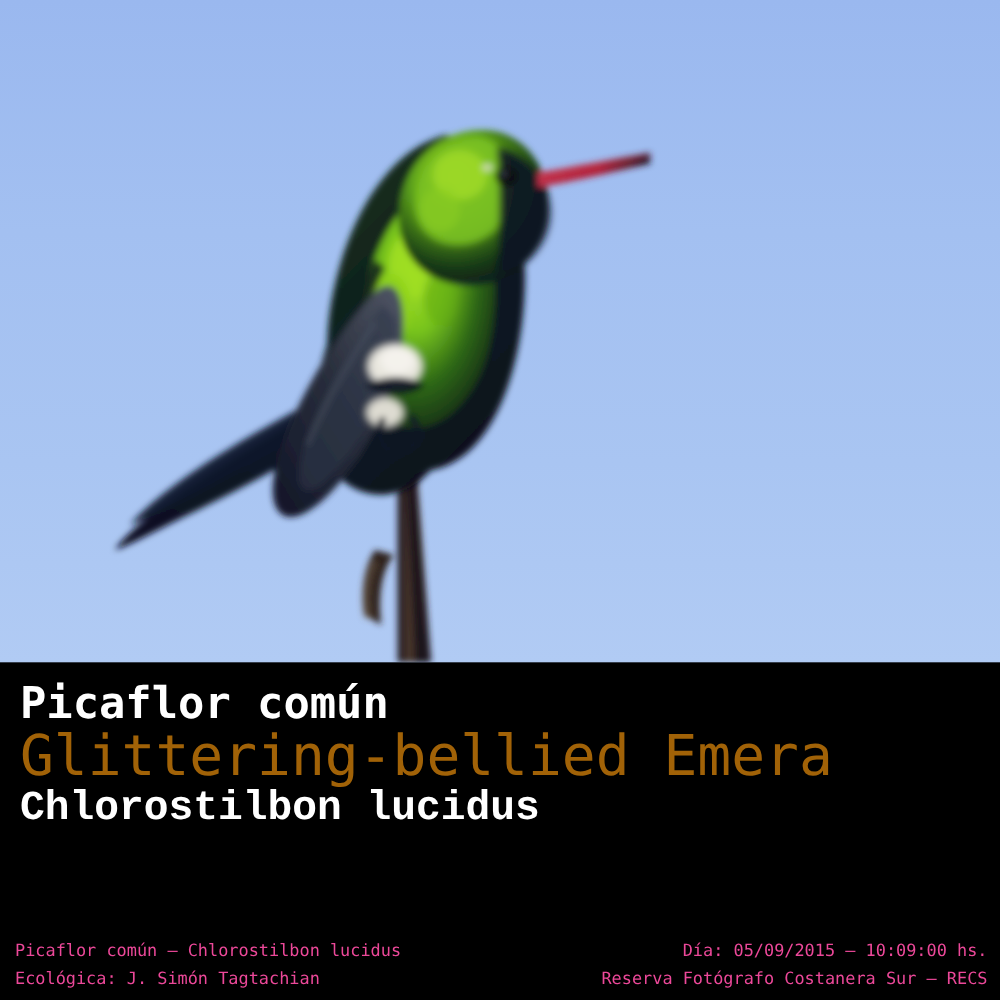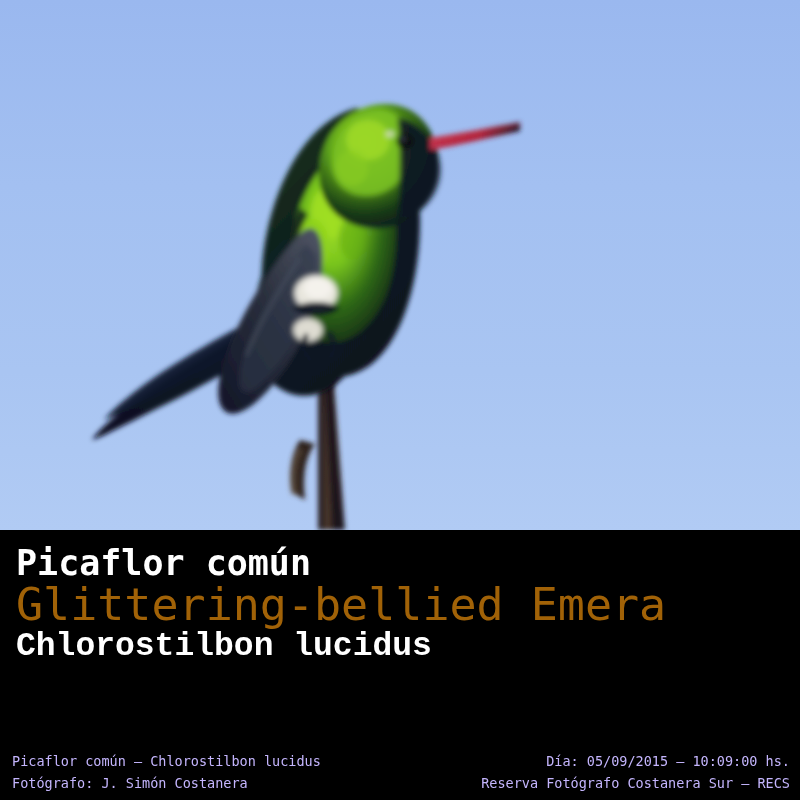--- a/index.html
+++ b/index.html
@@ -79,21 +79,21 @@
     font-family: Liberation Mono, monospace;
   }
 
   
   #footer {
     position: absolute;
     left: 0;
     top: 742px;
     width: 800px;
     height: 58px;
-    color: #c4b5fd;
+    color: #ec4899;
     font-size: 13.5px;
   }
   .foot-left {
     position: absolute;
     left: 12px;
     top: 8px;
     line-height: 22px;
     white-space: nowrap;
   }
   .foot-right {
@@ -305,21 +305,21 @@
       <div class="line-common">Picaflor común</div>
       <div class="line-english">Glittering-bellied Emera</div>
       <div class="line-scientific">Chlorostilbon lucidus</div>
     </div>
 
   </div>
 
   <div id="footer">
     <div class="foot-left">
       <span class="foot-line">Picaflor común — Chlorostilbon lucidus</span>
-      <span class="foot-line">Fotógrafo: J. Simón Costanera</span>
+      <span class="foot-line">Ecológica: J. Simón Tagtachian</span>
     </div>
     <div class="foot-right">
       <span class="foot-line">Día: 05/09/2015 — 10:09:00 hs.</span>
       <span class="foot-line">Reserva Fotógrafo Costanera Sur — RECS</span>
     </div>
   </div>
 
 </div>
 
 </body></html>

